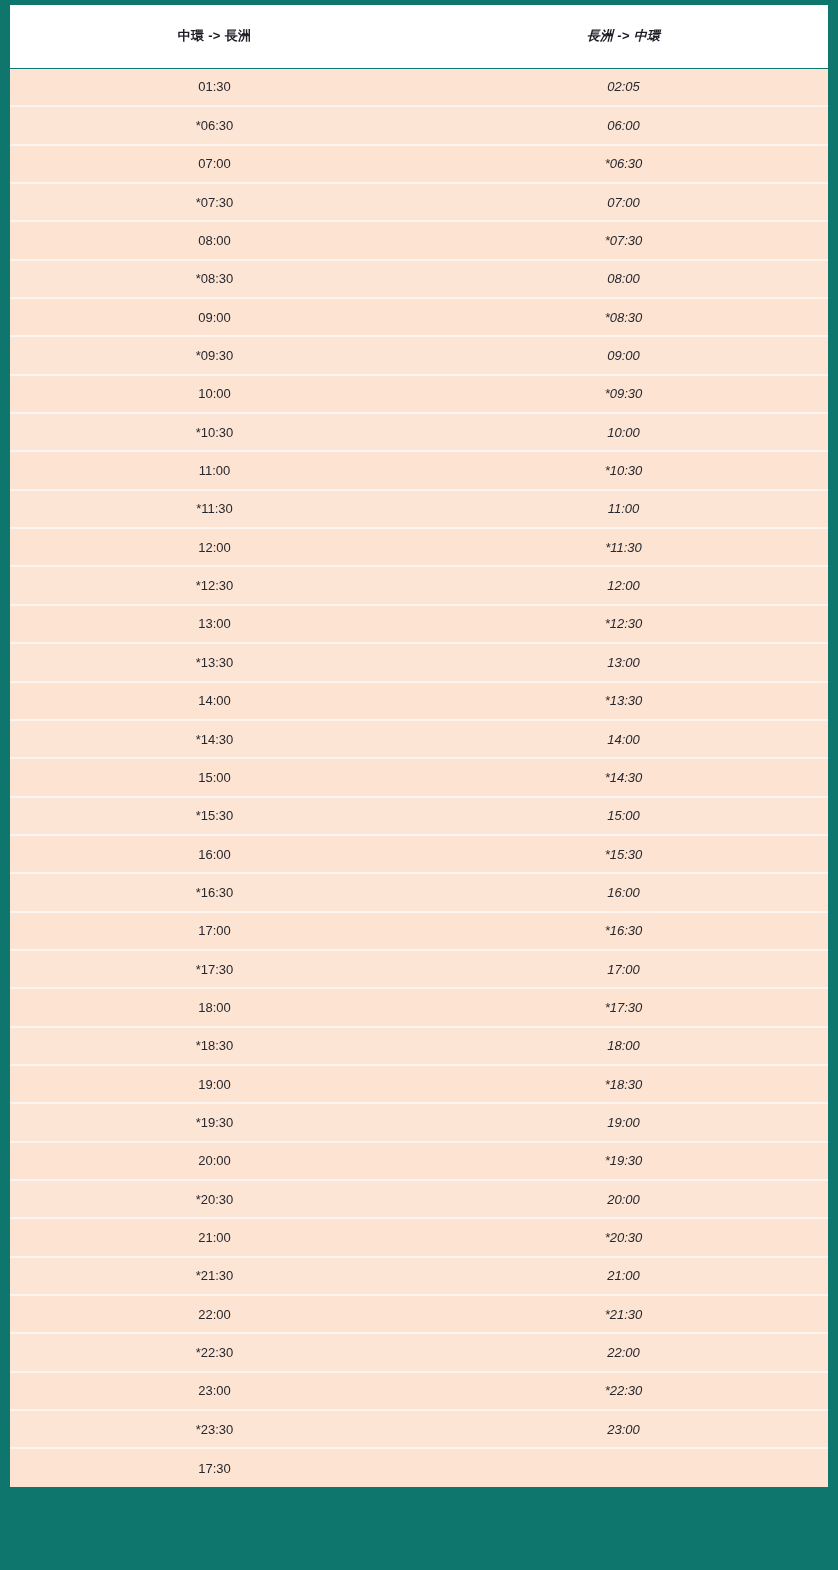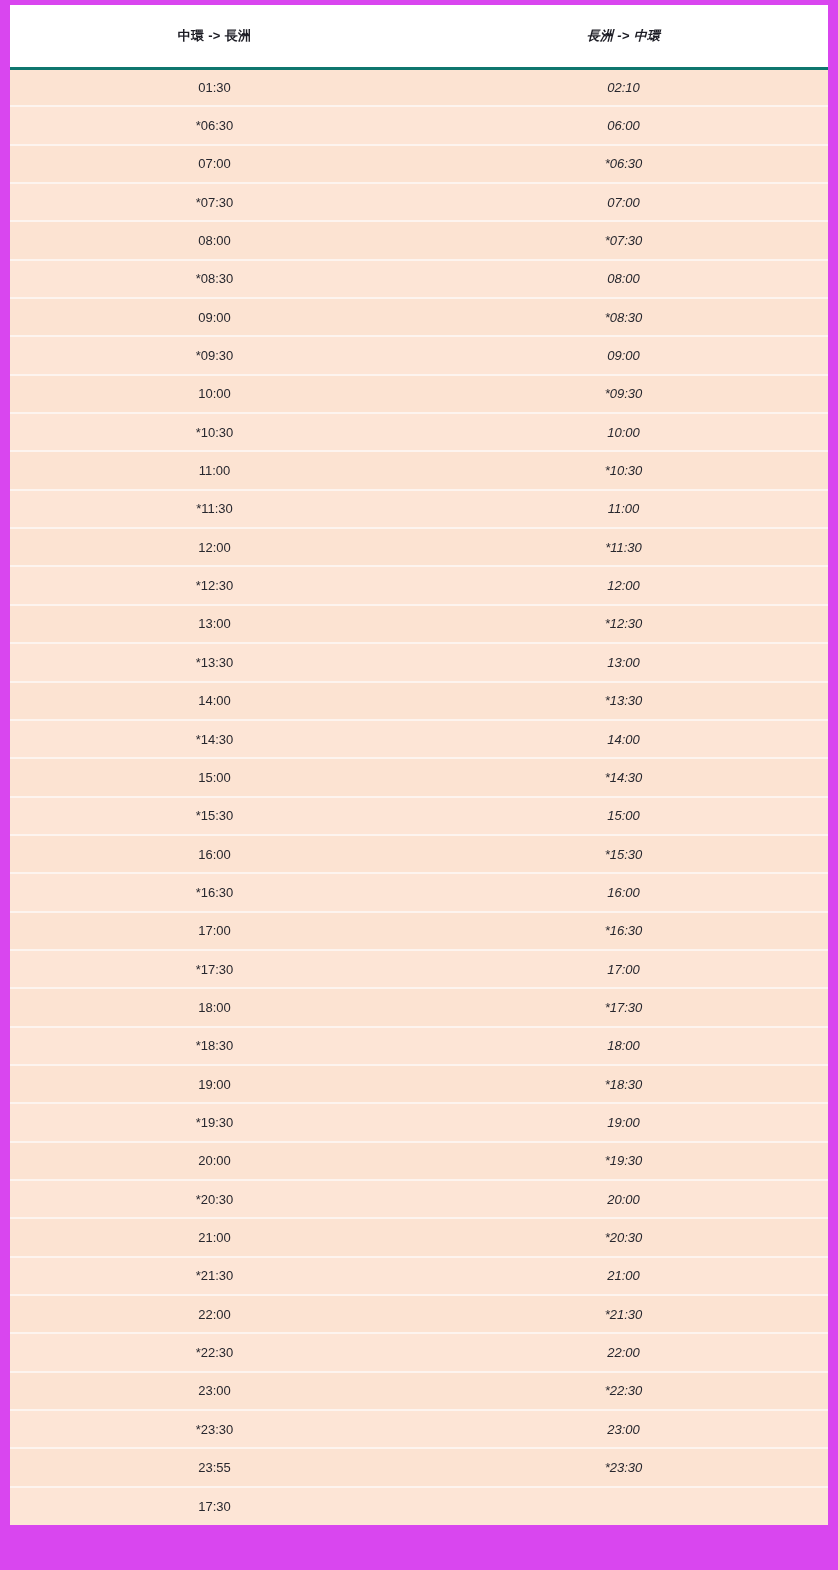--- a/index.html
+++ b/index.html
@@ -5,21 +5,21 @@
   * { box-sizing: border-box; margin: 0; padding: 0; }
   html, body {
     width: 838px;
     height: 1570px;
     background: #f4f6f8;
     font-family: "Liberation Sans", "DejaVu Sans", sans-serif;
   }
   #ferry-schedule-page {
     width: 838px;
     height: 1570px;
-    background: #d946ef;
+    background: #0f766e;
     padding: 5px 10px 0 10px;
     overflow: hidden;
   }
   .schedule-table {
     width: 818px;
     border-collapse: collapse;
     table-layout: fixed;
   }
   .schedule-table thead tr {
     background: #ffffff;
@@ -46,21 +46,21 @@
     background: #fce3d2;
     border-top: 2px solid #fdf4ef;
   }
   .schedule-table tbody tr:nth-child(odd) td {
     background: #fce3d2;
   }
   .schedule-table tbody tr:nth-child(even) td {
     background: #fde5d6;
   }
   .schedule-table tbody tr:first-child td {
-    border-top: 3px solid #0f766e;
+    border-top: 1px solid #0f766e;
   }
   .col-a { width: 50%; }
   .col-b { width: 50%; font-style: italic; }
 </style>
 </head>
 <body>
 
 <div id="ferry-schedule-page">
   <table class="schedule-table">
     <colgroup>
@@ -69,21 +69,21 @@
     </colgroup>
     <thead>
       <tr>
         <th class="col-a">中環 -&gt; 長洲</th>
         <th class="col-b">長洲 -&gt; 中環</th>
       </tr>
     </thead>
     <tbody id="schedule-body">
         <tr>
           <td class="col-a">01:30</td>
-          <td class="col-b">02:10</td>
+          <td class="col-b">02:05</td>
         </tr>
         <tr>
           <td class="col-a">*06:30</td>
           <td class="col-b">06:00</td>
         </tr>
         <tr>
           <td class="col-a">07:00</td>
           <td class="col-b">*06:30</td>
         </tr>
         <tr>
@@ -210,24 +210,20 @@
           <td class="col-a">*22:30</td>
           <td class="col-b">22:00</td>
         </tr>
         <tr>
           <td class="col-a">23:00</td>
           <td class="col-b">*22:30</td>
         </tr>
         <tr>
           <td class="col-a">*23:30</td>
           <td class="col-b">23:00</td>
-        </tr>
-        <tr>
-          <td class="col-a">23:55</td>
-          <td class="col-b">*23:30</td>
         </tr>
         <tr>
           <td class="col-a">17:30</td>
           <td class="col-b"></td>
         </tr>
       </tbody>
   </table>
 </div>
 
 </body></html>

